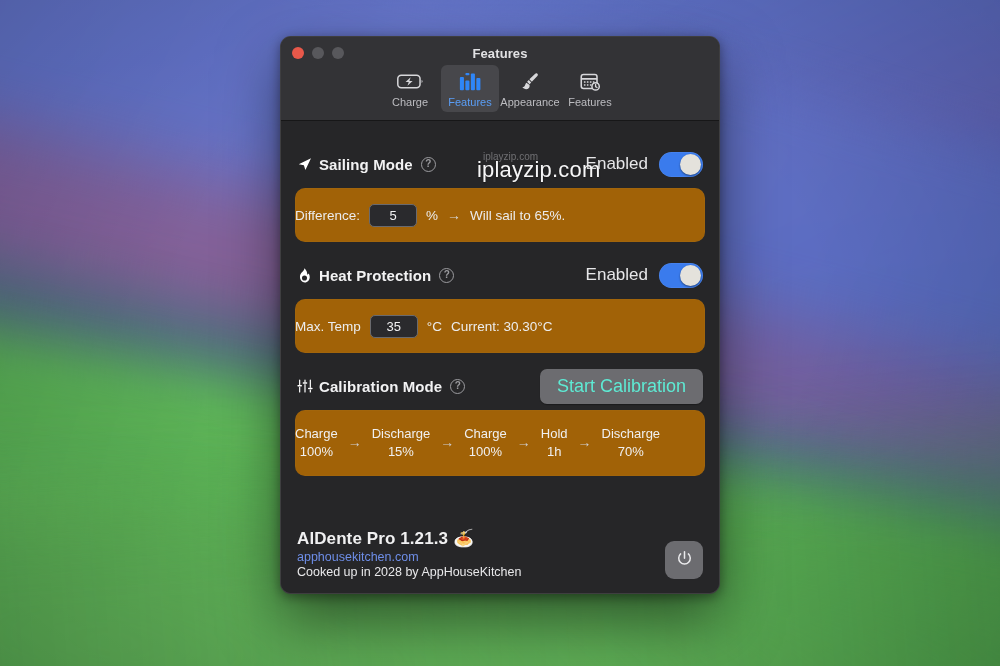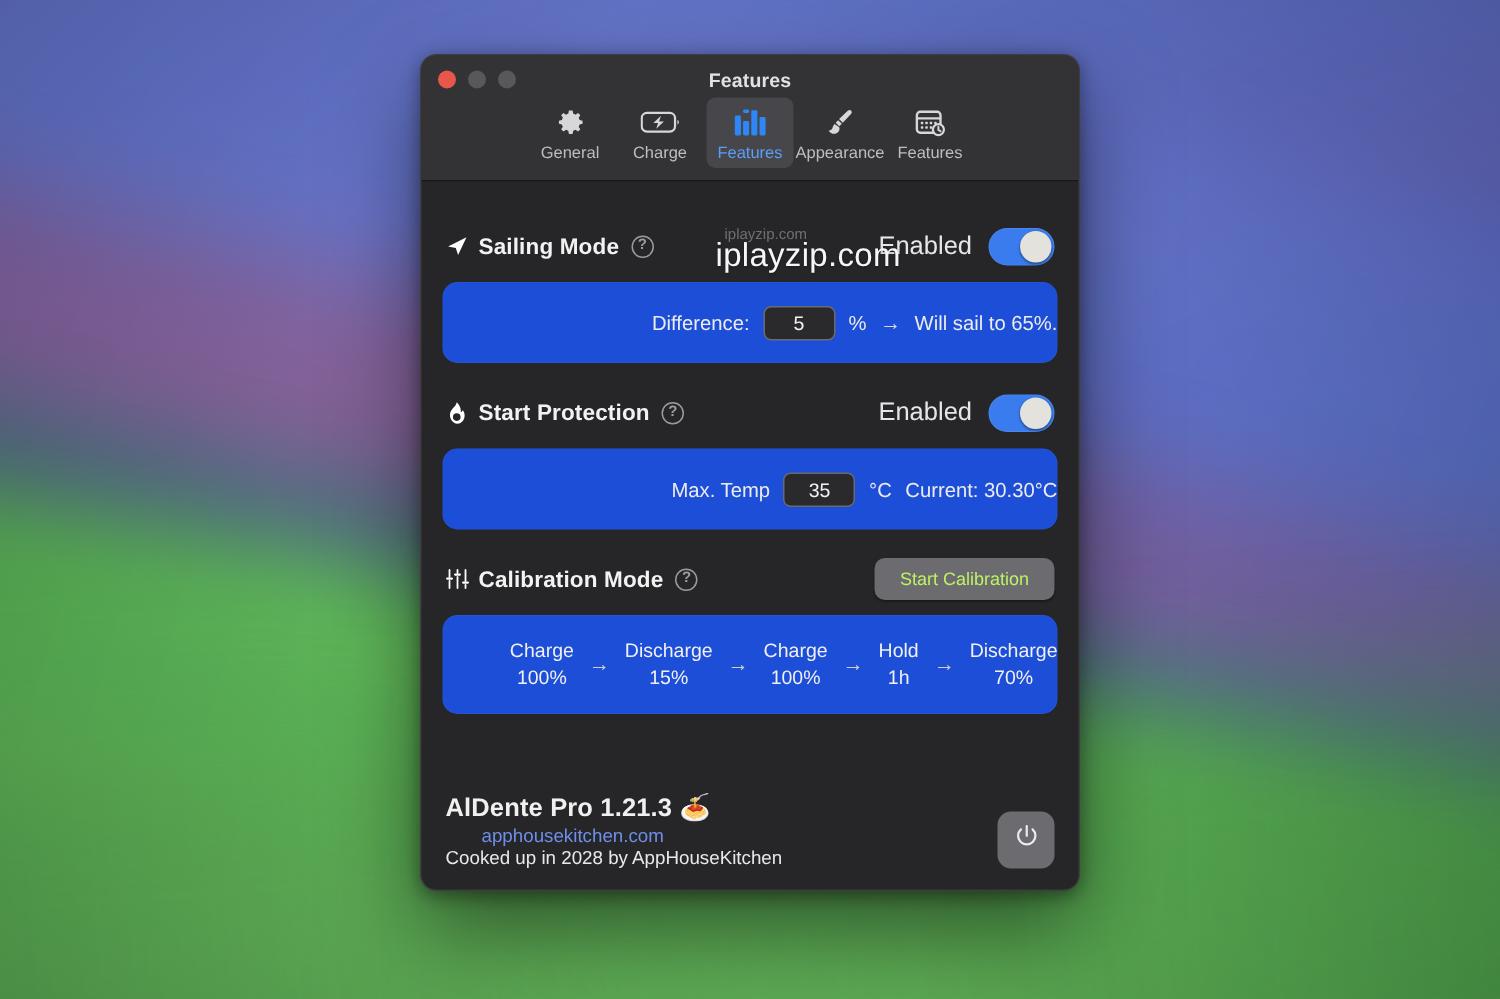--- a/index.html
+++ b/index.html
@@ -115,51 +115,51 @@
   .enabled-lbl { font-size:17px; color:#e6e6e8; }
   .switch {
     width:44px; height:25px; border-radius:13px; background:#3a7bed;
     position:relative; box-shadow:inset 0 0 0 .5px rgba(255,255,255,.12);
   }
   .switch .knob {
     position:absolute; right:2px; top:2px; width:21px; height:21px; border-radius:50%;
     background:#e4e2dc; box-shadow:0 1px 2px rgba(0,0,0,.45);
   }
   .panel {
-    background:#1d4ed8; border-radius:10px; height:54px;
-    display:flex; align-items:center; justify-content:flex-end;
+    background:#a16207; border-radius:10px; height:54px;
+    display:flex; align-items:center; justify-content:flex-start;
     box-shadow:inset 0 0 0 .5px rgba(255,255,255,.045);
   }
   .row { display:flex; align-items:center; gap:9px; font-size:13.5px; color:#ececed; }
   .field {
     width:48px; height:23px; border-radius:5px; background:#2a2a2d;
     border:1px solid #6a6a6e; display:flex; align-items:center; justify-content:center;
     font-size:13px; color:#f1f1f2;
   }
   .arrow { color:#d8d8da; font-size:14px; }
 
   
   .btn-primary {
-    margin-left:auto; background:#6c6c70; color:#bef264;
-    font-size:12px; border-radius:7px; padding:7px 17px;
+    margin-left:auto; background:#6c6c70; color:#5eead4;
+    font-size:18px; border-radius:7px; padding:7px 17px;
     border:none; box-shadow:0 1px 1px rgba(0,0,0,.3);
   }
   #calib-panel { height:66px; }
   .steps { display:flex; align-items:center; gap:10px; }
   .step { text-align:center; font-size:13px; color:#f0f0f1; line-height:1.35; }
   .step .l2 { display:block; }
   .step-arrow { color:#cfcfd2; font-size:14px; padding-bottom:2px; }
 
   
   #footer {
     margin-top:auto; padding:6px 2px 14px; display:flex; align-items:flex-end;
   }
   .fl1 { font-size:17px; font-weight:700; color:#f0f0f1; letter-spacing:.1px; }
   .fl1 .pasta { font-weight:400; }
-  .fl2 { font-size:12.5px; color:#6e8ee8; margin-top:1px;margin-left:24px; }
+  .fl2 { font-size:12.5px; color:#6e8ee8; margin-top:1px; }
   .fl3 { font-size:12.5px; color:#e8e8ea; margin-top:1px; }
   .power-btn {
     margin-left:auto; width:38px; height:38px; border-radius:9px; background:#6c6c70;
     display:flex; align-items:center; justify-content:center; color:#eaeaec;
   }
 
   
   .wm {
     position:absolute; pointer-events:none; font-family:"Liberation Sans", sans-serif;
   }
@@ -190,29 +190,20 @@
     <div id="titlebar">
       <div class="traffic">
         <div class="dot close"></div>
         <div class="dot min"></div>
         <div class="dot max"></div>
       </div>
       <div id="win-title">Features</div>
 
       <div id="toolbar">
 
-        <div class="tab">
-          <span class="ticon">
-            <svg width="21" height="21" viewBox="0 0 24 24" fill="#d7d7da">
-              <path d="M12 8.2a3.8 3.8 0 1 0 0 7.6 3.8 3.8 0 0 0 0-7.6zm0 5.9a2.1 2.1 0 1 1 0-4.2 2.1 2.1 0 0 1 0 4.2z"></path>
-              <path d="M21 13.2v-2.4l-2.3-.5a6.9 6.9 0 0 0-.7-1.7l1.3-2-1.7-1.7-2 1.3c-.5-.3-1.1-.6-1.7-.7L13.4 3h-2.8l-.5 2.5c-.6.1-1.2.4-1.7.7l-2-1.3L4.7 6.6l1.3 2c-.3.5-.6 1.1-.7 1.7L3 10.8v2.4l2.3.5c.1.6.4 1.2.7 1.7l-1.3 2 1.7 1.7 2-1.3c.5.3 1.1.6 1.7.7l.5 2.5h2.8l.5-2.5c.6-.1 1.2-.4 1.7-.7l2 1.3 1.7-1.7-1.3-2c.3-.5.6-1.1.7-1.7l2.3-.5z"></path>
-            </svg>
-          </span>
-          <span class="tlabel">General</span>
-        </div>
 
         <div class="tab">
           <span class="ticon">
             <svg width="27" height="17" viewBox="0 0 34 20" fill="none">
               <rect x="1" y="2.2" width="28" height="15.6" rx="4.4" stroke="#d7d7da" stroke-width="1.9"></rect>
               <path d="M31 8.2c1.6.3 1.6 3.3 0 3.6V8.2z" fill="#d7d7da"></path>
               <path d="M17.2 4.6l-6.4 6.1h4l-1.6 4.8 6.5-6.2h-4.1l1.6-4.7z" fill="#d7d7da"></path>
             </svg>
           </span>
           <span class="tlabel">Charge</span>
@@ -296,21 +287,21 @@
       </div>
 
       <div class="section" style="margin-top:13px">
         <div class="sec-head">
           <span class="sec-icon">
             <svg width="15" height="17" viewBox="0 0 20 24" fill="#ffffff">
               <path d="M10 1.6c-.5 3-2.4 4.2-4 6.1-1.5 1.8-2.4 3.6-2.4 6 0 4.4 3.1 8.1 6.9 8.1s6.9-3.5 6.9-7.8c0-1.9-.6-3.4-1.6-4.8-.5 1-1.2 1.6-2 1.8.5-3.8-1.4-7-3.8-9.4z"></path>
               <circle cx="10" cy="15.6" r="3.6" fill="#262628"></circle>
             </svg>
           </span>
-          <span class="sec-title">Start Protection</span>
+          <span class="sec-title">Heat Protection</span>
           <span class="help">?</span>
           <span class="sec-right">
             <span class="enabled-lbl">Enabled</span>
             <span class="switch">
                 <span class="knob"></span>
               </span>
           </span>
         </div>
         <div class="panel">
           <div class="row">

